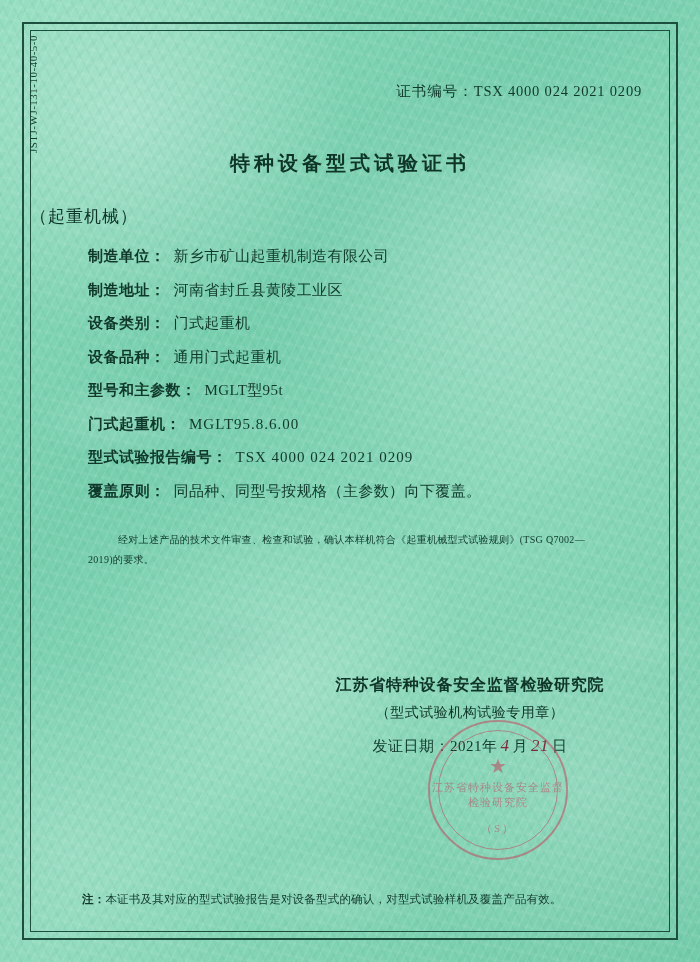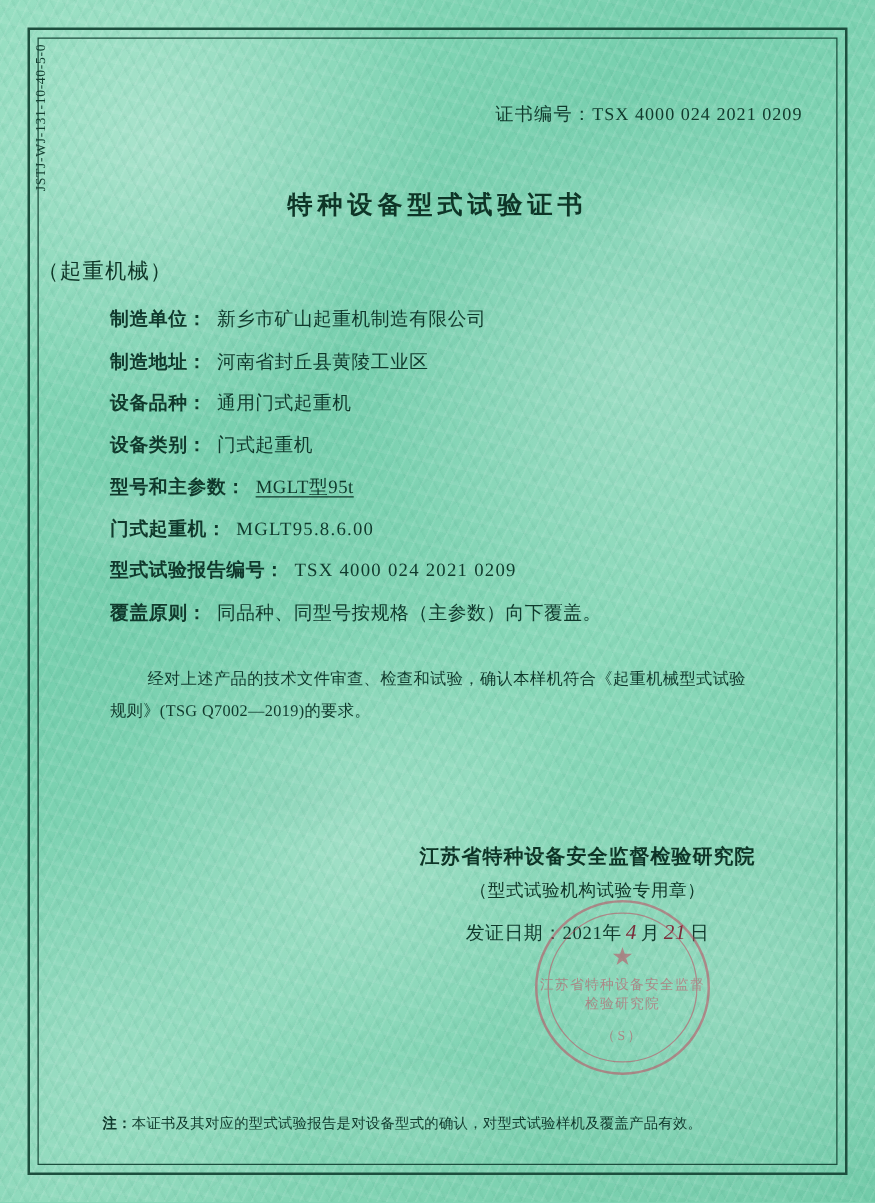--- a/index.html
+++ b/index.html
@@ -148,30 +148,29 @@
     font-weight: bold;
     white-space: nowrap;
     letter-spacing: .5px;
   }
   .field-value {
     margin-left: 8px;
     letter-spacing: .4px;
   }
   .field-value.mono { font-family: "Liberation Serif", serif; letter-spacing: 1px; }
   .field-value.underlined {
-    text-decoration: underline;
     text-underline-offset: 3px;
   }
 
   .paragraph {
     position: absolute;
     top: 500px;
     left: 58px;
     width: 520px;
-    font-size: 13px;
+    font-size: 10px;
     line-height: 2;
     color: #10392c;
     text-indent: 30px;
     letter-spacing: .3px;
   }
 
   .issuer {
     position: absolute;
     top: 645px;
     left: 270px;
@@ -295,26 +294,26 @@
     <div class="fields">
       <div class="field-row">
         <span class="field-label">制造单位：</span>
         <span class="field-value">新乡市矿山起重机制造有限公司</span>
       </div>
       <div class="field-row">
         <span class="field-label">制造地址：</span>
         <span class="field-value">河南省封丘县黄陵工业区</span>
       </div>
       <div class="field-row">
+        <span class="field-label">设备类别：</span>
+        <span class="field-value">门式起重机</span>
+      </div>
+      <div class="field-row">
         <span class="field-label">设备品种：</span>
         <span class="field-value">通用门式起重机</span>
-      </div>
-      <div class="field-row">
-        <span class="field-label">设备类别：</span>
-        <span class="field-value">门式起重机</span>
       </div>
       <div class="field-row">
         <span class="field-label">型号和主参数：</span>
         <span class="field-value underlined">MGLT型95t</span>
       </div>
       <div class="field-row">
         <span class="field-label">门式起重机：</span>
         <span class="field-value mono">MGLT95.8.6.00</span>
       </div>
       <div class="field-row">

